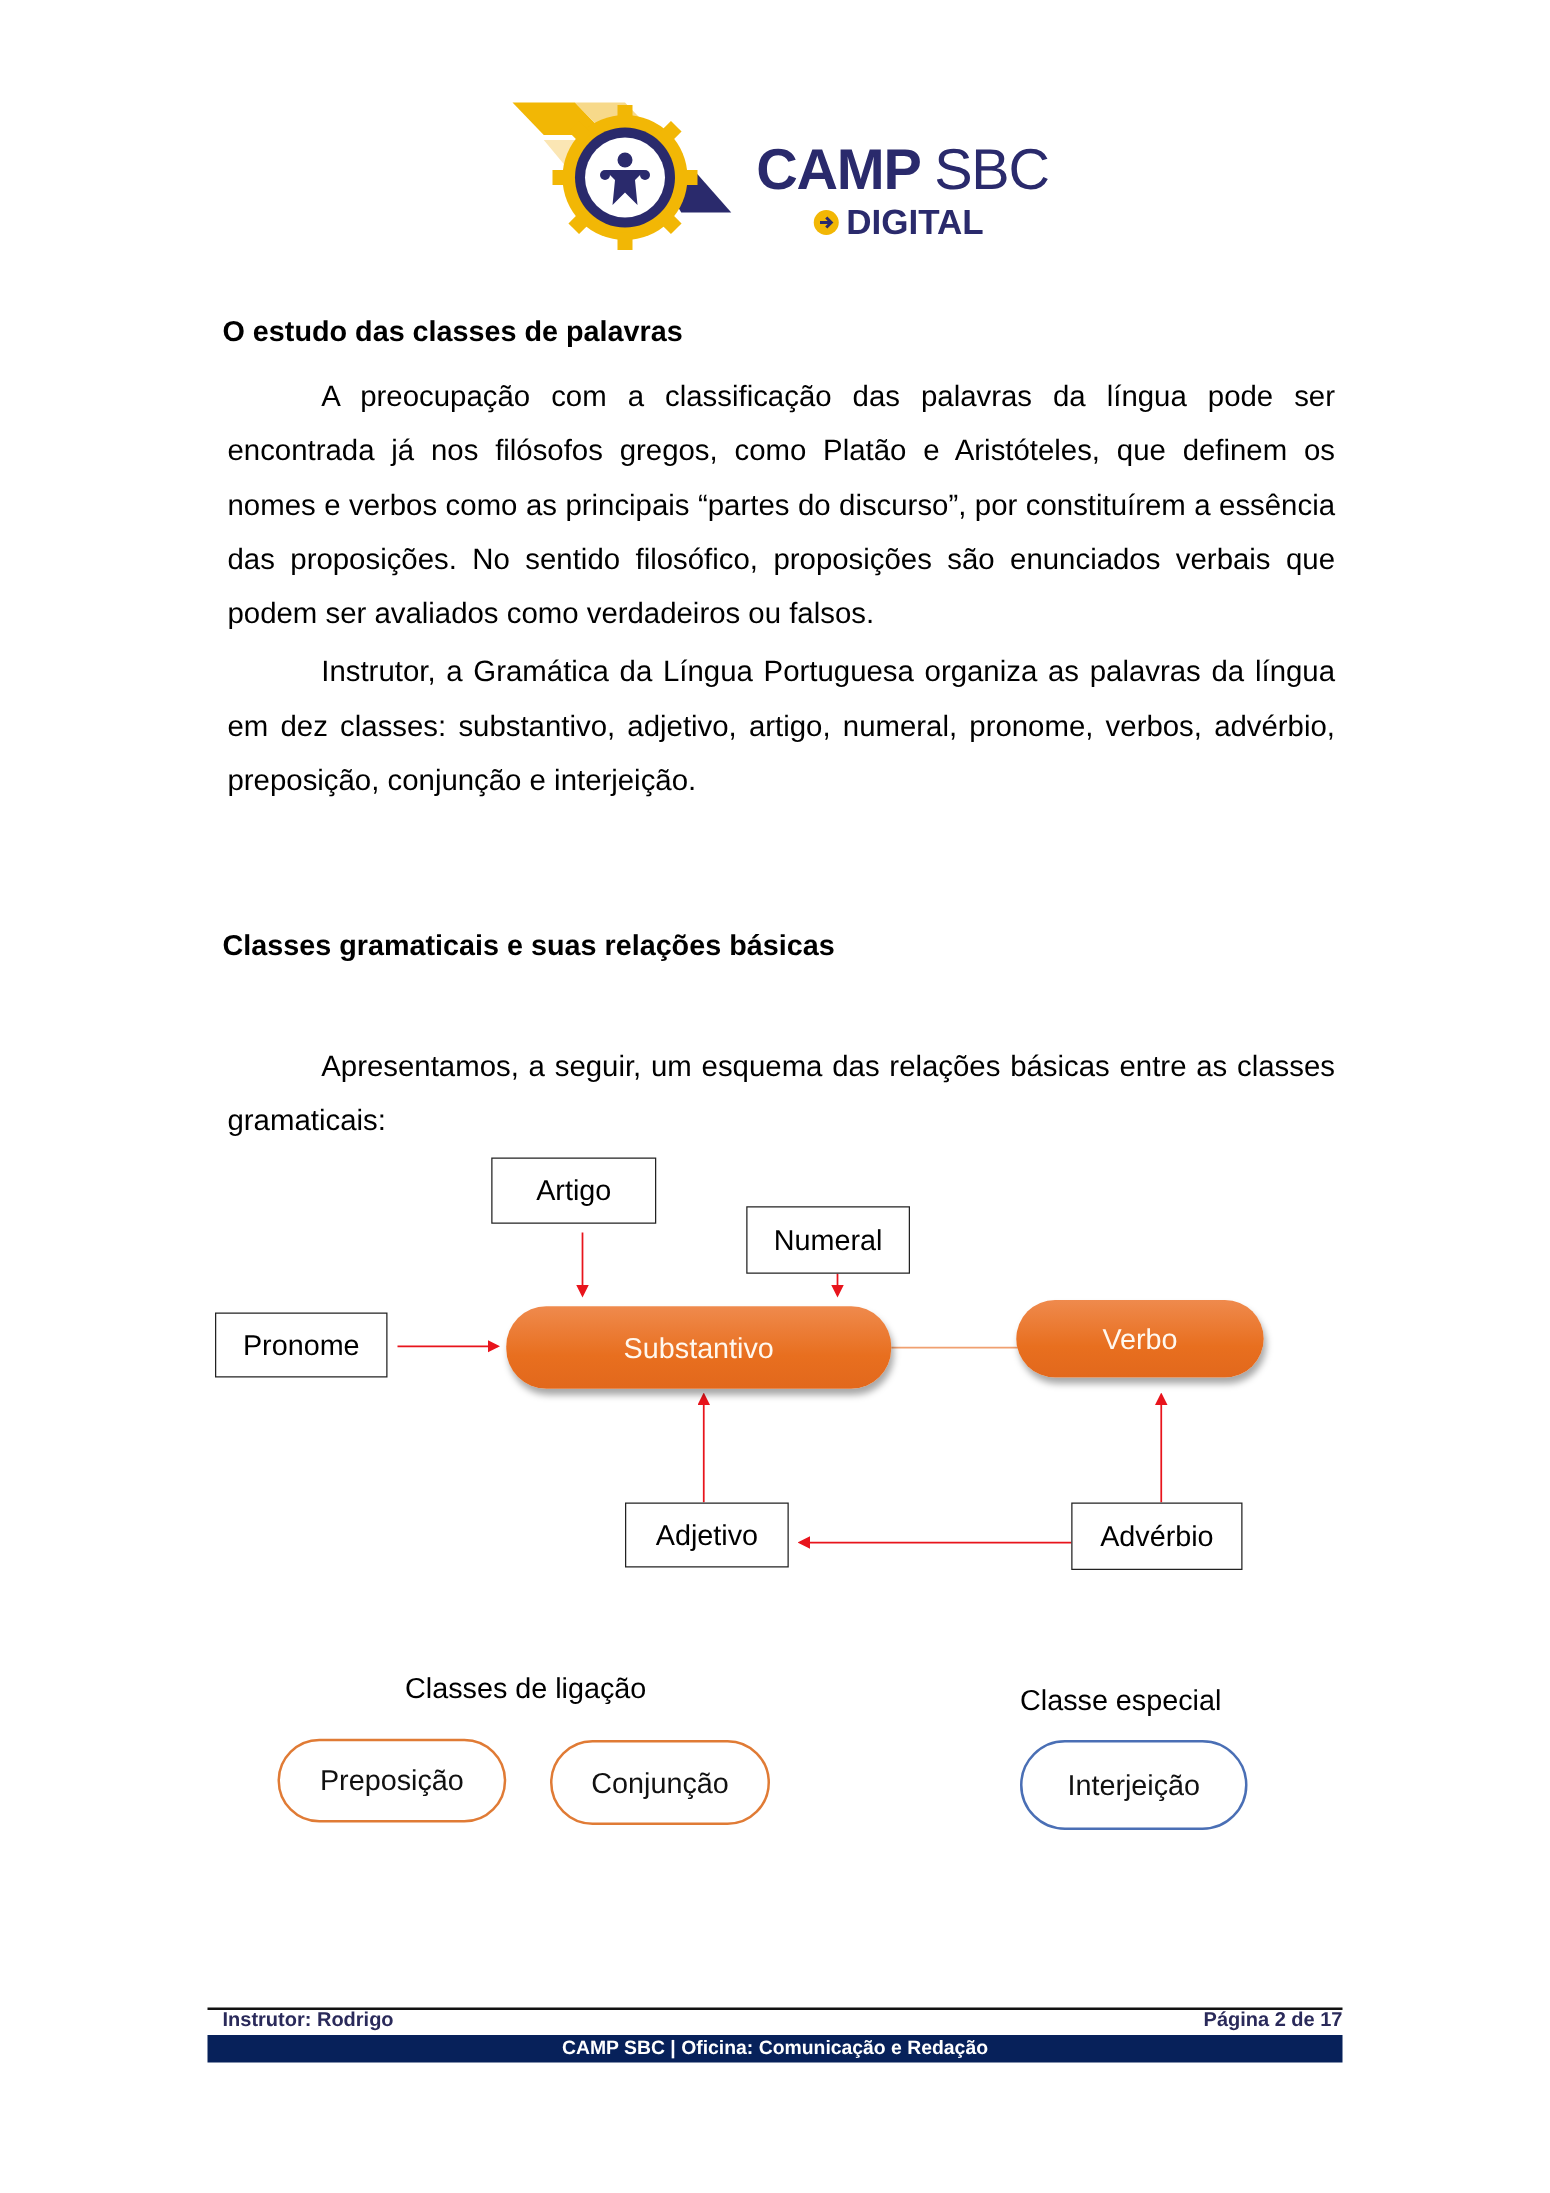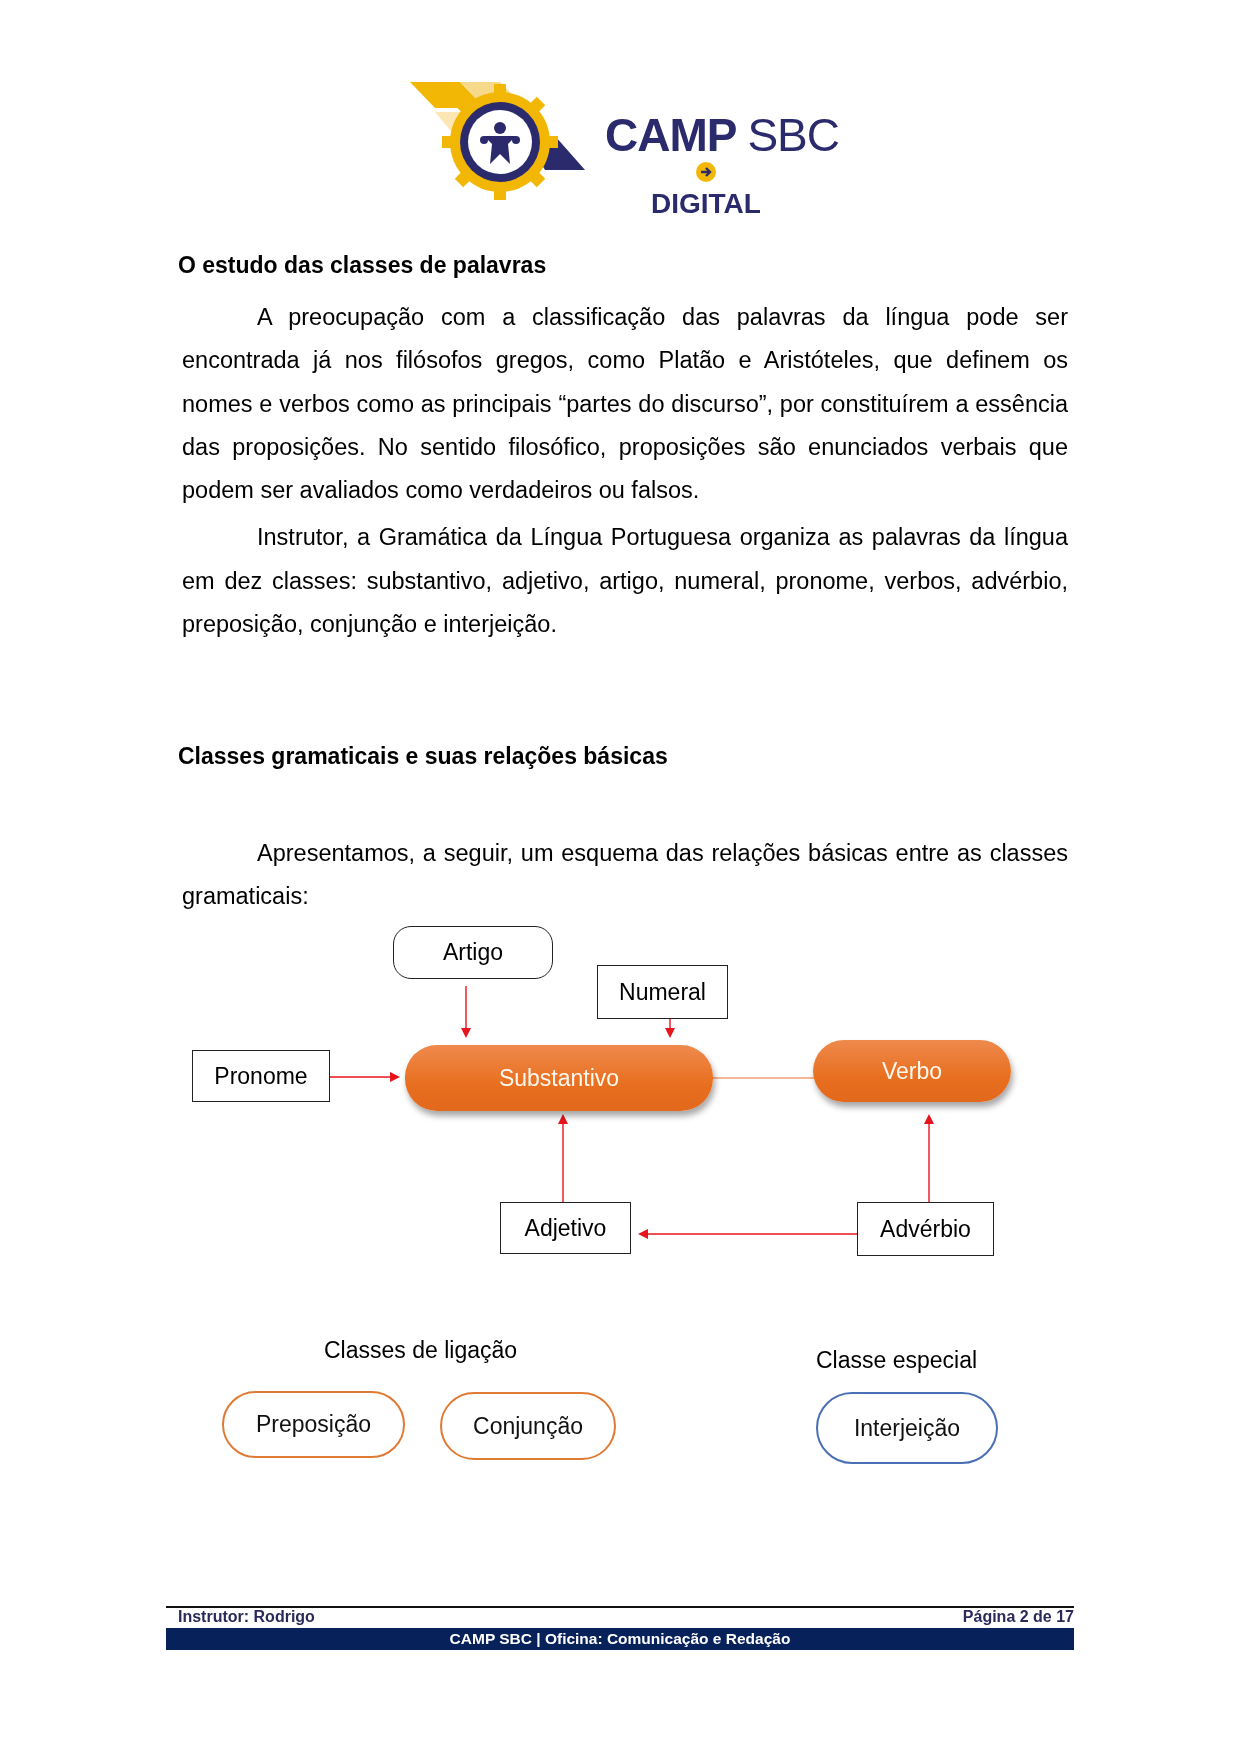--- a/index.html
+++ b/index.html
@@ -3,21 +3,21 @@
 <meta charset="utf-8">
 <style>
   html, body { margin: 0; padding: 0; background: #ffffff; }
   body { width: 1240px; height: 1754px; position: relative; overflow: hidden; font-family: "Liberation Sans", sans-serif; color: #000; }
   .abs { position: absolute; }
 
   
   .logo { left: 405px; top: 80px; width: 440px; height: 120px; }
   .logo-word-camp { position: absolute; left: 200px; top: 28px; font-family: "Liberation Sans", sans-serif; font-weight: bold; font-size: 46px; color: #2a2a6c; letter-spacing: -1px; white-space: nowrap; }
   .logo-word-camp .light { font-weight: normal; }
-  .logo-word-digital { position: absolute; left: 246px; top: 82px; font-family: "Liberation Sans", sans-serif; font-weight: bold; font-size: 28px; color: #2a2a6c; white-space: nowrap; display: flex; align-items: center; gap: 6px; flex-direction: column; }
+  .logo-word-digital { position: absolute; left: 246px; top: 82px; font-family: "Liberation Sans", sans-serif; font-weight: bold; font-size: 28px; color: #2a2a6c; white-space: nowrap; display: flex; align-items: center; gap: 6px; }
   .logo-arrow { width: 20px; height: 20px; border-radius: 50%; background: #f2b705; display: inline-flex; align-items: center; justify-content: center; }
 
   
   .heading { font-weight: bold; font-size: 23px; left: 178px; white-space: nowrap; }
   .para { left: 178px; width: 894px; font-size: 23.5px; line-height: 43.3px; text-align: justify; }
   .para p { margin: 4px; text-indent: 75px; }
 
   
   .rect-node { position: absolute; border: 1.5px solid #222; background: #fff; box-sizing: border-box; display: flex; align-items: center; justify-content: center; font-size: 23px; }
   .pill-fill { position: absolute; border-radius: 32px; background: linear-gradient(#ef8a4d, #e86f1f 60%, #e2681c); box-shadow: 2px 5px 6px rgba(0,0,0,0.35); display: flex; align-items: center; justify-content: center; color: #fff8ef; font-size: 23px; }
@@ -102,23 +102,23 @@
 
     <line x1="563" y1="1202" x2="563" y2="1116" stroke="#e8141c" stroke-width="1.4" marker-end="url(#ah)"></line>
 
     <line x1="929" y1="1202" x2="929" y2="1116" stroke="#e8141c" stroke-width="1.4" marker-end="url(#ah)"></line>
 
     <line x1="858" y1="1234" x2="640" y2="1234" stroke="#e8141c" stroke-width="1.4" marker-end="url(#ah)"></line>
 
     <line x1="713" y1="1078" x2="815" y2="1078" stroke="#f0a070" stroke-width="1.4"></line>
   </svg>
 
-  <div class="rect-node" style="left:393px;top:926px;width:160px;height:53px;border-radius:18px;">Artigo</div>
+  <div class="rect-node" style="left:393px;top:926px;width:132px;height:53px;">Artigo</div>
   <div class="rect-node" style="left:597px;top:926px;width:131px;height:54px;margin-top:39px;">Numeral</div>
-  <div class="rect-node" style="left:192px;top:1050px;width:138px;height:52px;">Pronome</div>
+  <div class="rect-node" style="left:172px;top:1050px;width:138px;height:52px;">Pronome</div>
   <div class="pill-fill" style="left:405px;top:1045px;width:308px;height:66px;">Substantivo</div>
   <div class="pill-fill" style="left:813px;top:1040px;width:198px;height:62px;">Verbo</div>
   <div class="rect-node" style="left:500px;top:1202px;width:131px;height:52px;">Adjetivo</div>
   <div class="rect-node" style="left:857px;top:1202px;width:137px;height:54px;">Advérbio</div>
 
   <div class="group-label" style="left:324px;top:1337px;">Classes de ligação</div>
   <div class="pill-outline" style="left:222px;top:1391px;width:183px;height:67px;border-color:#e07b35;">Preposição</div>
   <div class="pill-outline" style="left:440px;top:1392px;width:176px;height:68px;border-color:#e07b35;">Conjunção</div>
 
   <div class="group-label" style="left:816px;top:1347px;">Classe especial</div>

